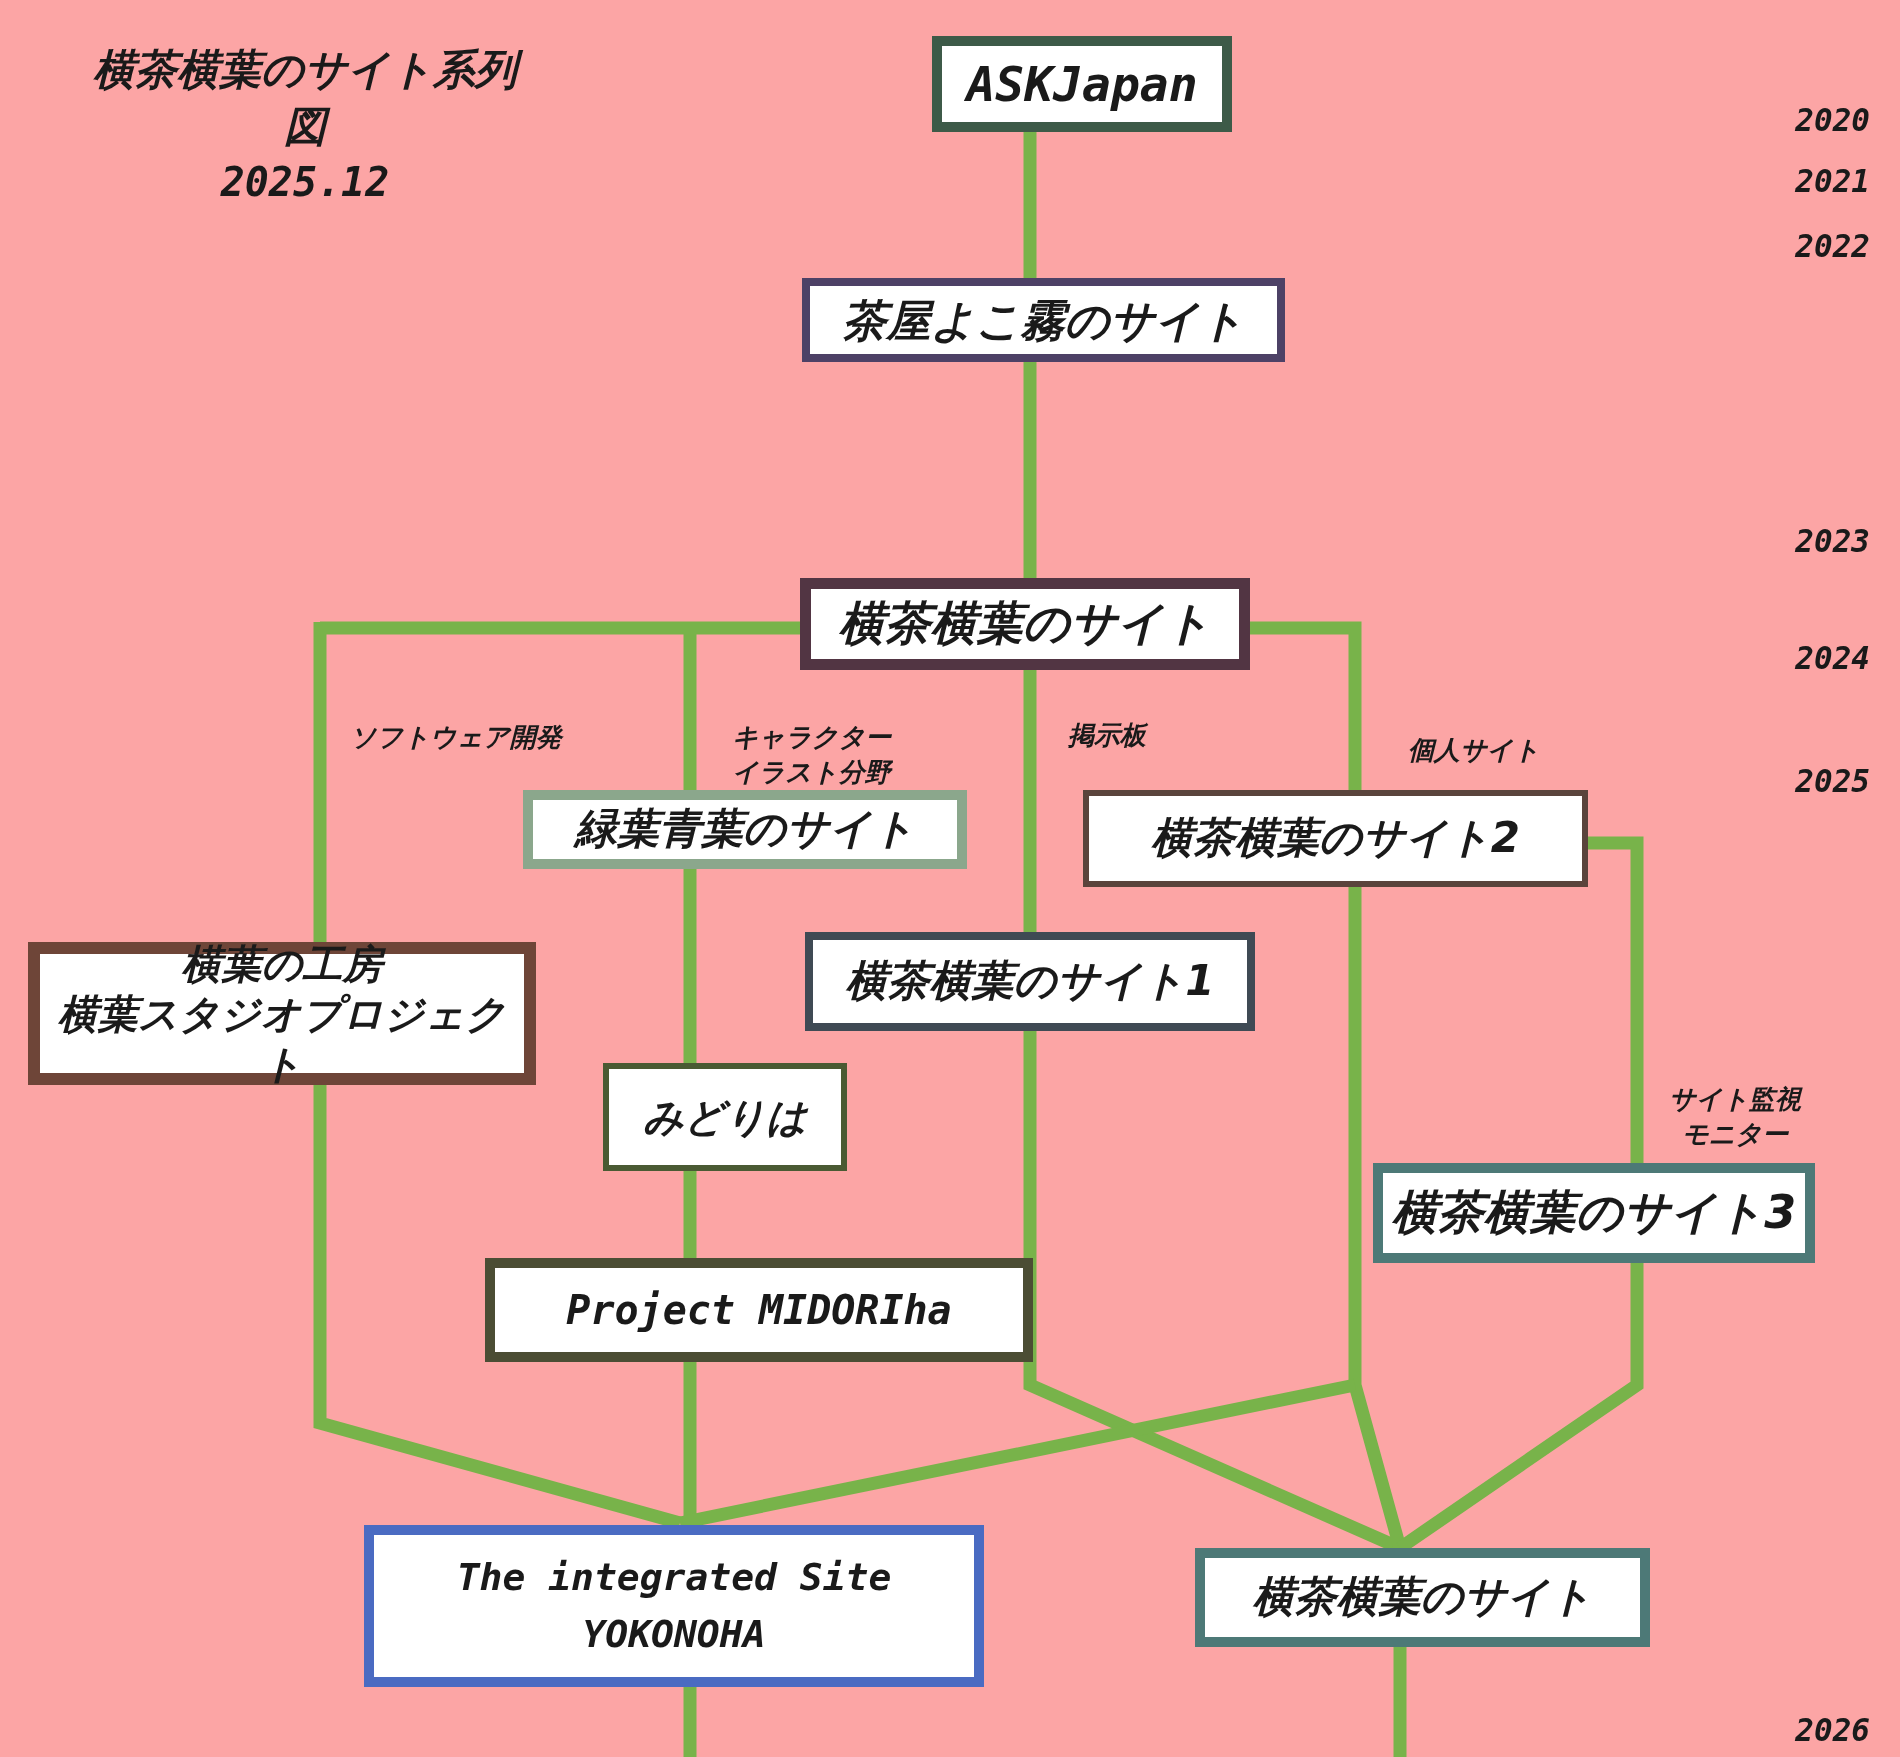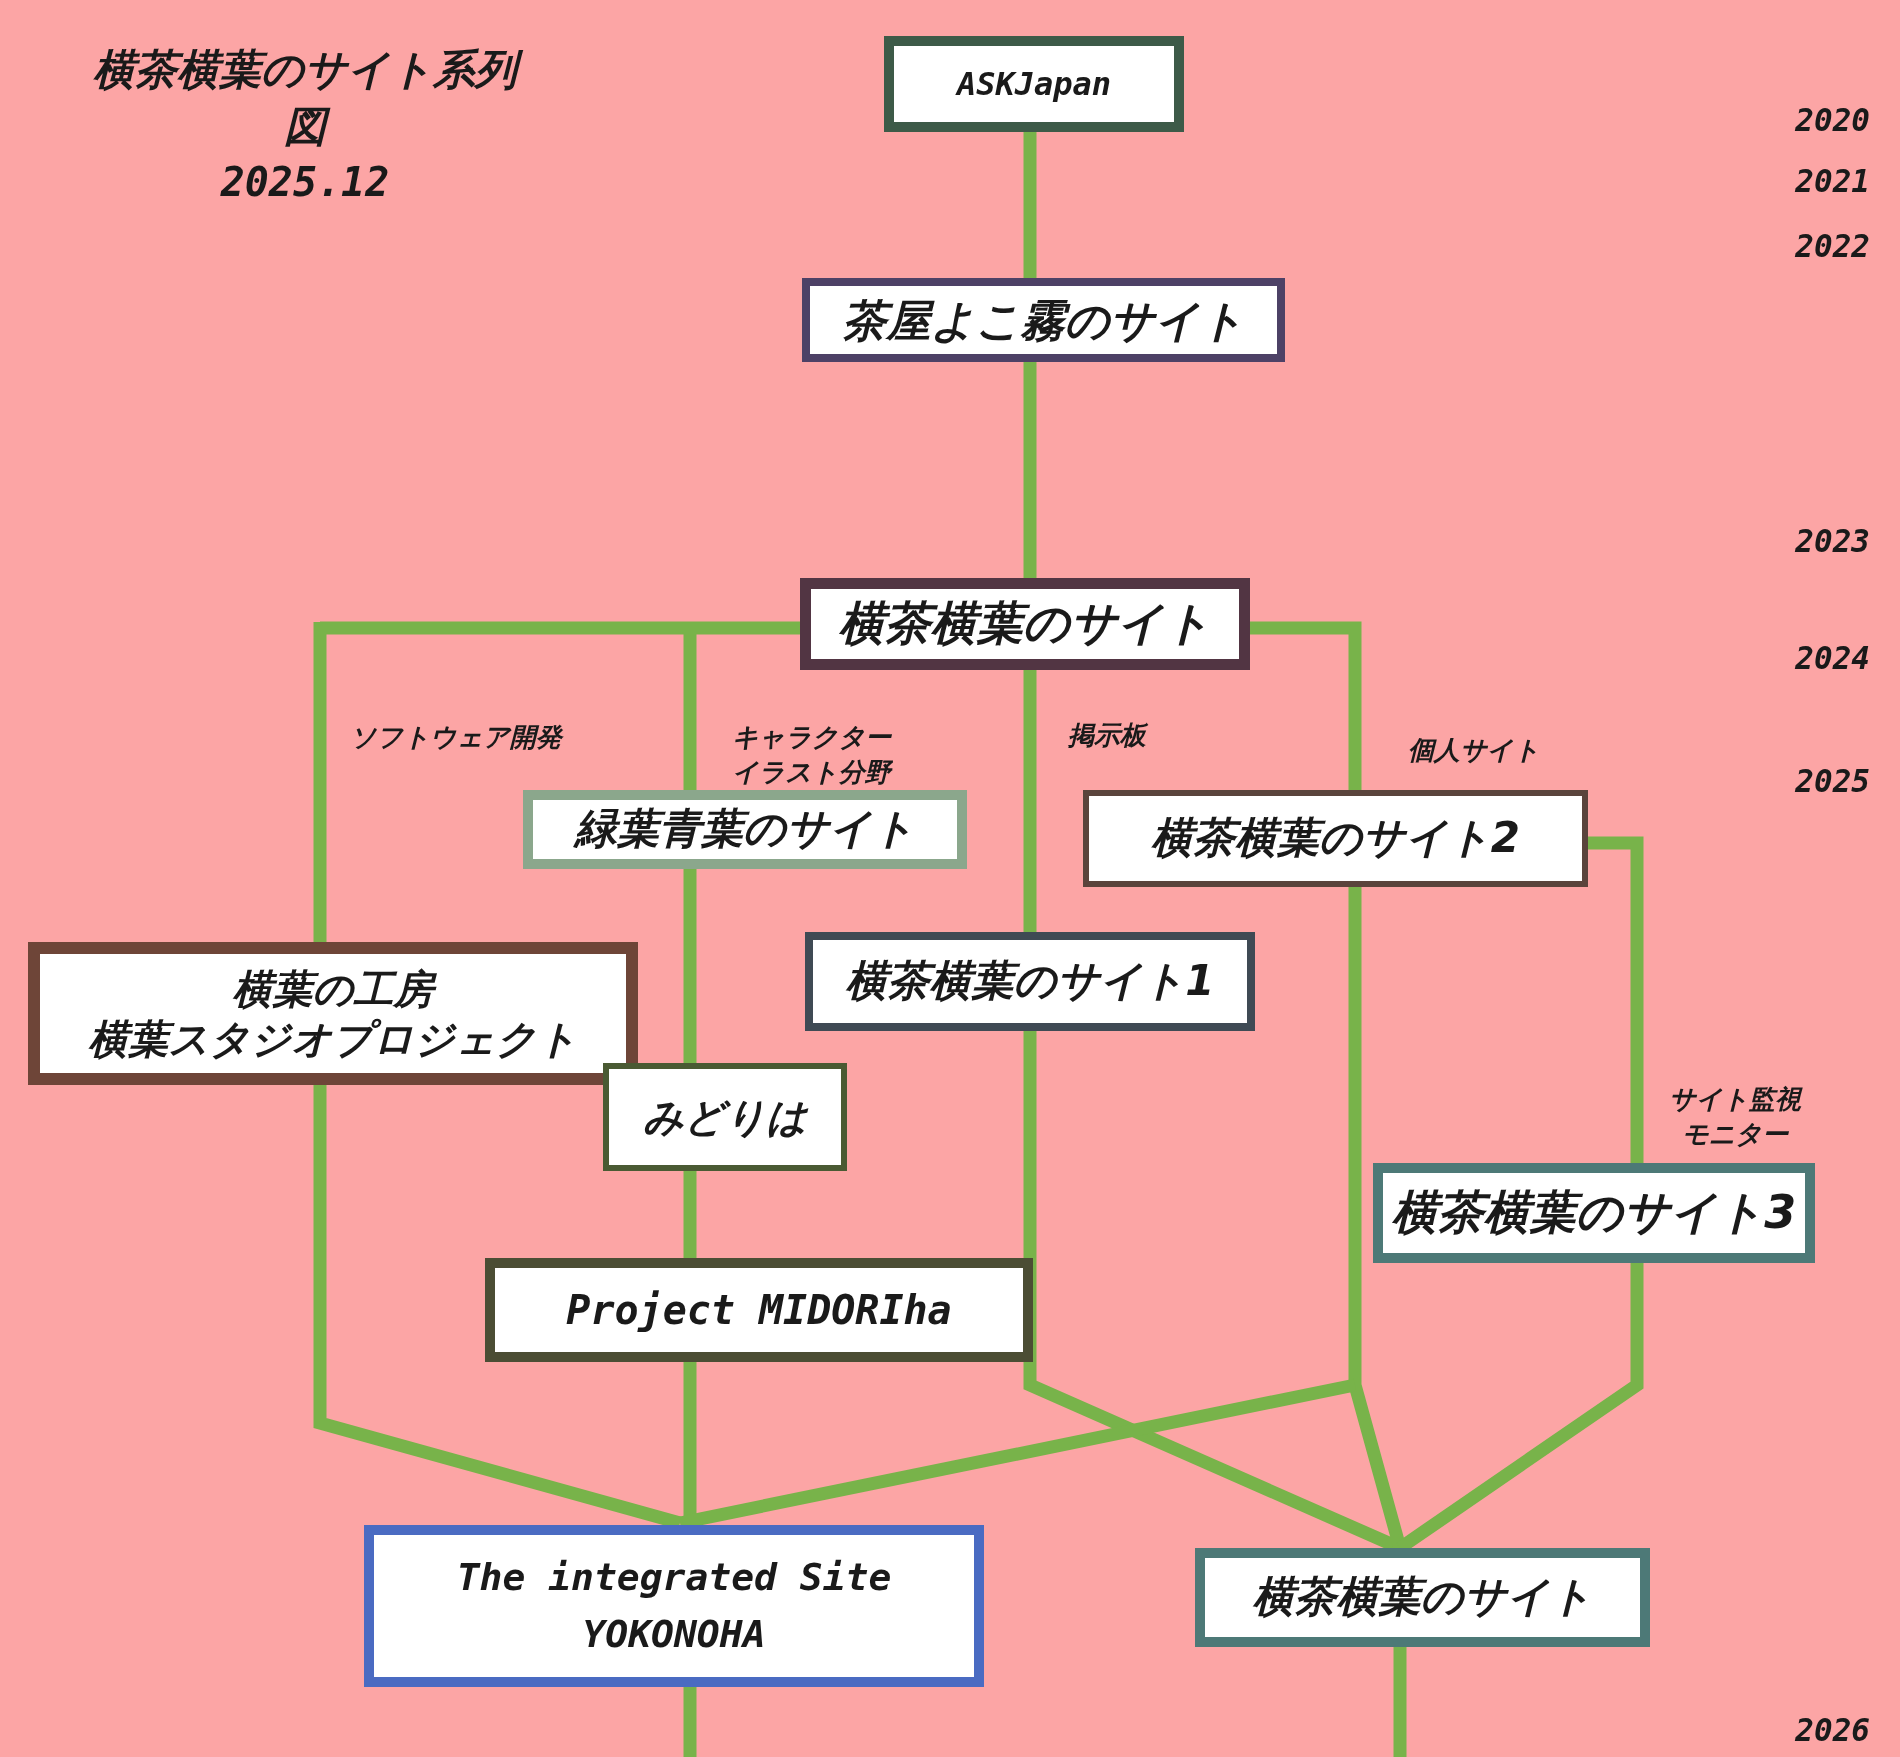--- a/index.html
+++ b/index.html
@@ -7,26 +7,26 @@
     position:relative;width:1900px;height:1757px;background:#fca5a5;
     font-family:"DejaVu Sans",sans-serif;color:#1a1a1a;overflow:hidden;font-style:italic;
   }
   .lines{position:absolute;left:0;top:0;z-index:1;}
   .node{
     position:absolute;z-index:2;background:#ffffff;box-sizing:border-box;
     display:flex;flex-direction:column;align-items:center;justify-content:center;
     font-weight:bold;text-align:center;line-height:1.25;
   }
   .mono{font-family:"DejaVu Sans Mono","Liberation Mono",monospace;}
-  .n-askjapan{left:884px;top:36px;width:300px;height:96px;border:10px solid #3d5a48;font-size:32px;}
+  .n-askjapan{left:932px;top:36px;width:300px;height:96px;border:10px solid #3d5a48;font-size:48px;}
   .n-chaya{left:802px;top:278px;width:483px;height:84px;border:8px solid #4d4166;font-size:44px;}
   .n-main{left:800px;top:578px;width:450px;height:92px;border:11px solid #523543;font-size:46px;}
   .n-ryokuyo{left:523px;top:790px;width:444px;height:79px;border:10px solid #8ba78c;font-size:42px;}
   .n-site2{left:1083px;top:790px;width:505px;height:97px;border:6px solid #5a443c;font-size:42px;}
-  .n-kobo{left:28px;top:942px;width:610px;height:143px;border:12px solid #6e4538;font-size:40px;}
+  .n-kobo{left:28px;top:942px;width:508px;height:143px;border:12px solid #6e4538;font-size:40px;}
   .n-site1{left:805px;top:932px;width:450px;height:99px;border:8px solid #3f4a54;font-size:42px;}
   .n-midoriha{left:603px;top:1063px;width:244px;height:108px;border:6px solid #4a5a33;font-size:40px;}
   .n-site3{left:1373px;top:1163px;width:442px;height:100px;border:10px solid #4d7977;font-size:46px;}
   .n-project{left:485px;top:1258px;width:548px;height:104px;border:10px solid #4b4d34;font-size:40px;}
   .n-yokonoha{left:364px;top:1525px;width:620px;height:162px;border:10px solid #4a6bc2;font-size:38px;line-height:1.5;}
   .n-newsite{left:1195px;top:1548px;width:455px;height:99px;border:10px solid #4d7977;font-size:42px;}
   .title{
     position:absolute;left:75px;top:42px;width:460px;z-index:3;
     font-weight:bold;font-size:42px;text-align:center;line-height:1.35;
   }

